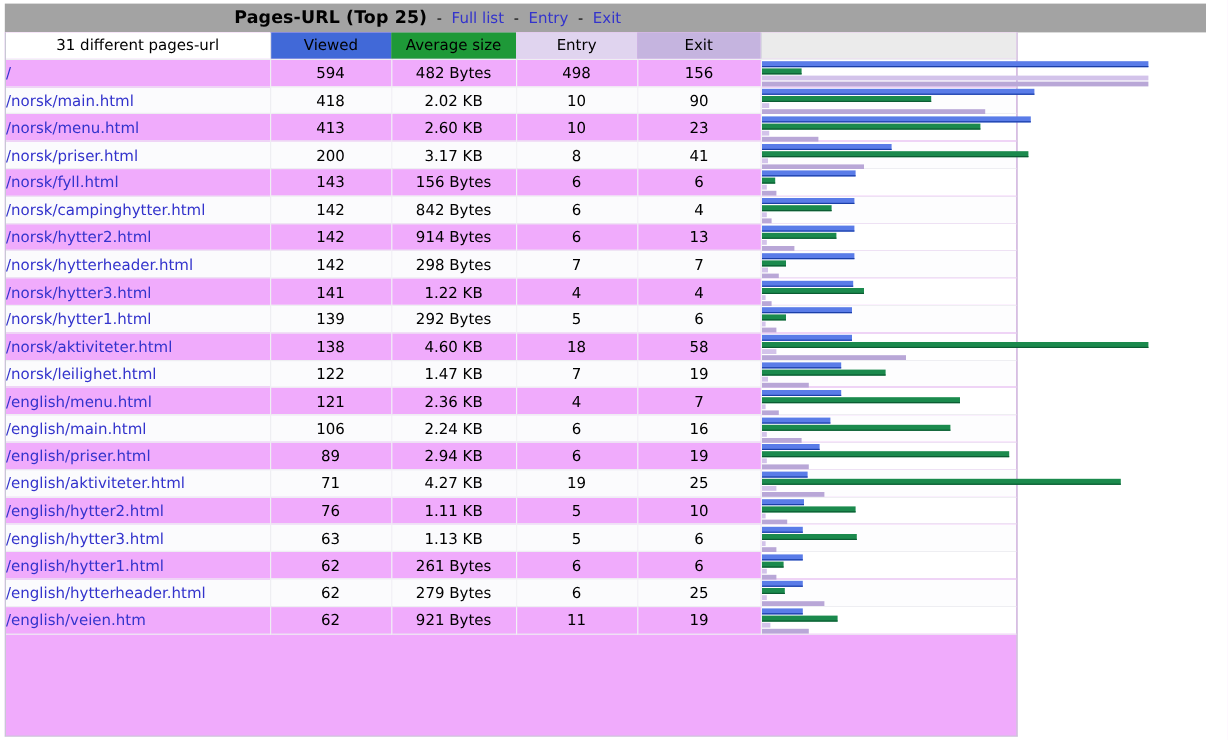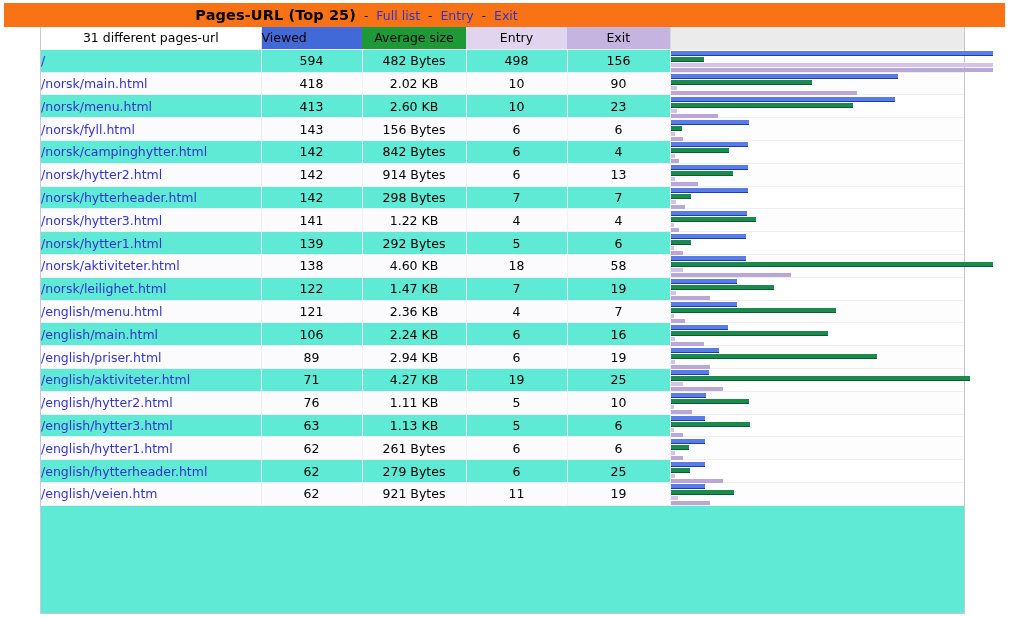--- a/index.html
+++ b/index.html
@@ -19,21 +19,21 @@
     overflow: hidden;
     background: #ffffff;
   }
   
   .title-bar {
     position: absolute;
     left: 4px;
     top: 3px;
     width: 1001px;
     height: 24px;
-    background: #f97316;
+    background: #a3a3a3;
     border: 0;
     box-sizing: border-box;
     display: flex;
     align-items: center;
     justify-content: center;
   }
   .title-bar .tb-inner {
     display: flex;
     align-items: baseline;
     gap: 8px;
@@ -54,27 +54,26 @@
     font-size: 12.5px;
     text-decoration: none;
     cursor: pointer;
   }
 
   
   .table-wrap {
     position: absolute;
     left: 4px;
     top: 27px;
-    width: 925px;
+    width: 844px;
     height: 587px;
     border: 1px solid #c8c8d4;
     border-top: 0;
     box-sizing: border-box;
-    background: #5eead4;
-    margin-left: 36px;
+    background: #f0abfc;
   }
   table.grid {
     border-collapse: collapse;
     width: 100%;
     table-layout: fixed;
   }
   table.grid th, table.grid td {
     padding: 0;
     height: 21.8px;
     font-size: 12.5px;
@@ -90,21 +89,21 @@
   }
   th.h-label {
     background: #ffffff;
     text-align: center;
     color: #000000;
     border-right: 1px solid #e2e2ea;
   }
   th.h-viewed {
     background: #4169d8;
     color: #000000;
-    text-align: left;
+    text-align: center;
   }
   th.h-size {
     background: #1e9938;
     color: #000000;
     text-align: center;
   }
   th.h-entry {
     background: #e0d4ef;
     color: #000000;
     text-align: center;
@@ -258,20 +257,35 @@
             <td class="chart">
               <div class="bars">
                 <div class="bar b-viewed" style="width: 224px;"></div>
                 <div class="bar b-size" style="width: 182px;"></div>
                 <div class="bar b-entry" style="width: 6px;"></div>
                 <div class="bar b-exit" style="width: 47px;"></div>
               </div>
             </td>
           </tr>
           <tr>
+            <td class="url">/norsk/priser.html</td>
+            <td class="num">200</td>
+            <td class="num">3.17 KB</td>
+            <td class="num">8</td>
+            <td class="num">41</td>
+            <td class="chart">
+              <div class="bars">
+                <div class="bar b-viewed" style="width: 108px;"></div>
+                <div class="bar b-size" style="width: 222px;"></div>
+                <div class="bar b-entry" style="width: 5px;"></div>
+                <div class="bar b-exit" style="width: 85px;"></div>
+              </div>
+            </td>
+          </tr>
+          <tr>
             <td class="url">/norsk/fyll.html</td>
             <td class="num">143</td>
             <td class="num">156 Bytes</td>
             <td class="num">6</td>
             <td class="num">6</td>
             <td class="chart">
               <div class="bars">
                 <div class="bar b-viewed" style="width: 78px;"></div>
                 <div class="bar b-size" style="width: 11px;"></div>
                 <div class="bar b-entry" style="width: 4px;"></div>

